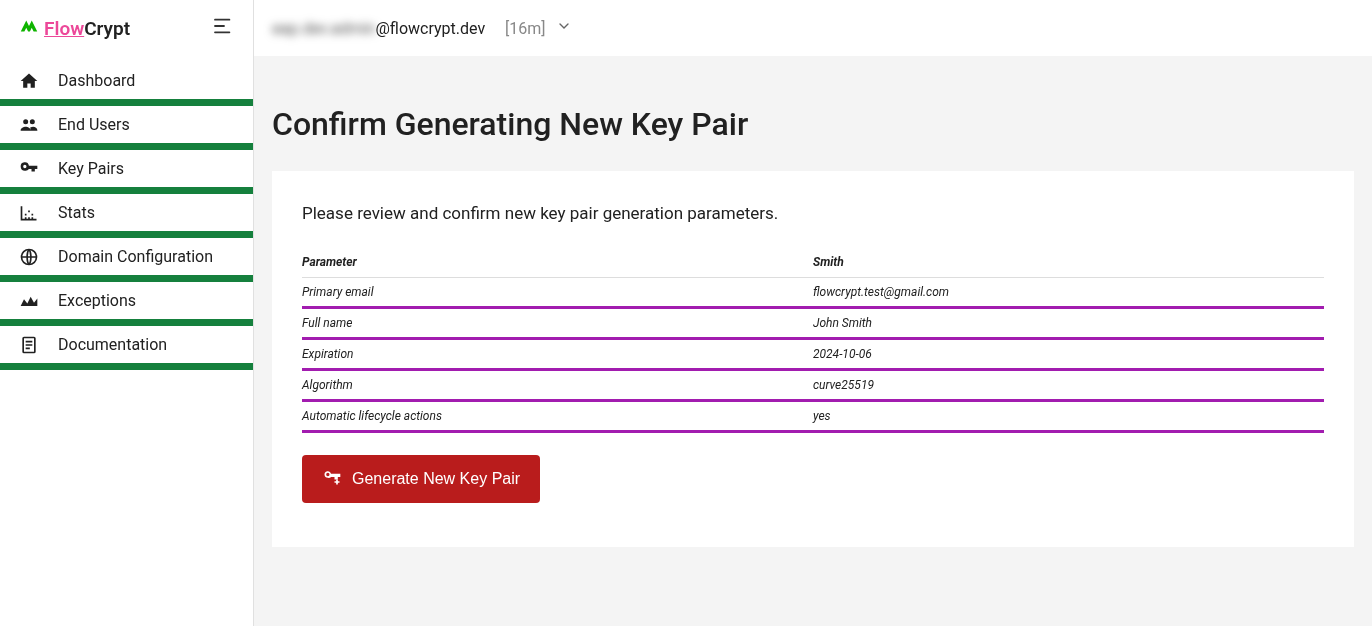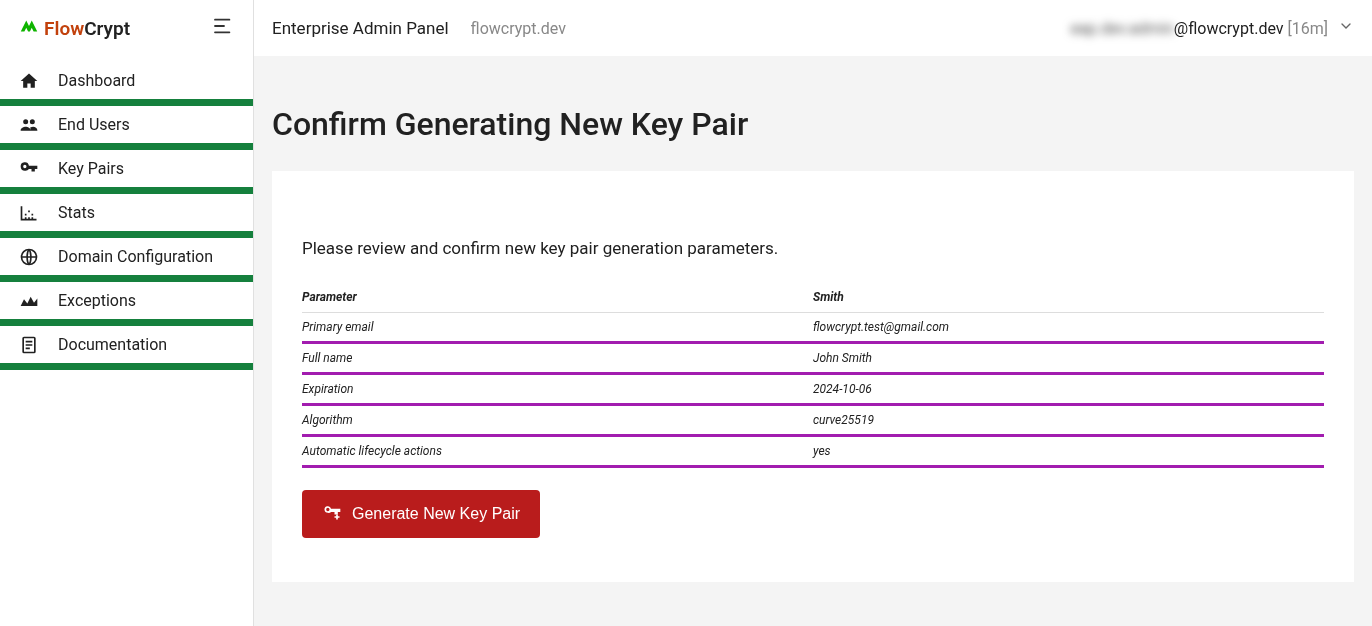--- a/index.html
+++ b/index.html
@@ -39,21 +39,21 @@
       gap: 4px;
     }
     .logo-mark {
       color: #0fb400;
       font-weight: bold;
     }
     .logo-text {
       font-size: 19px;
       font-weight: 600;
     }
-    .logo-flow { color: #c2410c; }
+    .logo-flow { color: #ec4899; text-decoration: underline; }
     .logo-crypt { color: #222; }
     .menu-toggle {
       color: #333;
       cursor: pointer;
     }
     .nav {
       margin-top: 6px;
     }
     .nav-item {
       display: flex;
@@ -110,21 +110,21 @@
       font-size: 16px;
       color: #212121;
     }
     .user-blur {
       filter: blur(4px);
       color: #555;
       user-select: none;
     }
     .user-suffix {
       color: #888;
-      margin-left: 0;
+      margin-left: 16px;
     }
     .chevron {
       color: #666;
     }
     .content {
       flex: 1;
       padding: 18px;
       overflow: auto;
     }
     .page-title {
@@ -133,21 +133,20 @@
       margin: 31px 0 28px 0;
       color: #212121;
     }
     .card {
       background: #fff;
       padding: 32px 30px 44px 30px;
     }
     .card-intro {
       font-size: 17px;
       margin-bottom: 24px;
-      margin-top: 35px;
     }
     table {
       width: 100%;
       border-collapse: collapse;
       font-size: 12px;
       font-style: italic;
     }
     th {
       text-align: left;
       font-weight: 700;
@@ -254,24 +253,20 @@
               <path stroke="#212121" stroke-width="2" d="M8 8h8M8 12h8M8 16h5"></path>
             </svg>
           </span>
           <span>Documentation</span>
         </div>
       </nav>
   </aside>
 
   <div class="main">
     <header class="topbar">
-      <div class="topbar-left">
-        <span class="topbar-title">Enterprise Admin Panel</span>
-        <span class="topbar-domain">flowcrypt.dev</span>
-      </div>
       <div class="topbar-right">
         <span class="user-text">
           <span class="user-blur">eap.dev.admin</span><span>@flowcrypt.dev</span>
           <span class="user-suffix">[16m]</span>
         </span>
         <span class="chevron">
           <svg width="16" height="16" viewBox="0 0 24 24">
               <path fill="none" stroke="#666" stroke-width="2" stroke-linecap="round" d="M6 9 L12 15 L18 9"></path>
             </svg>
         </span>

